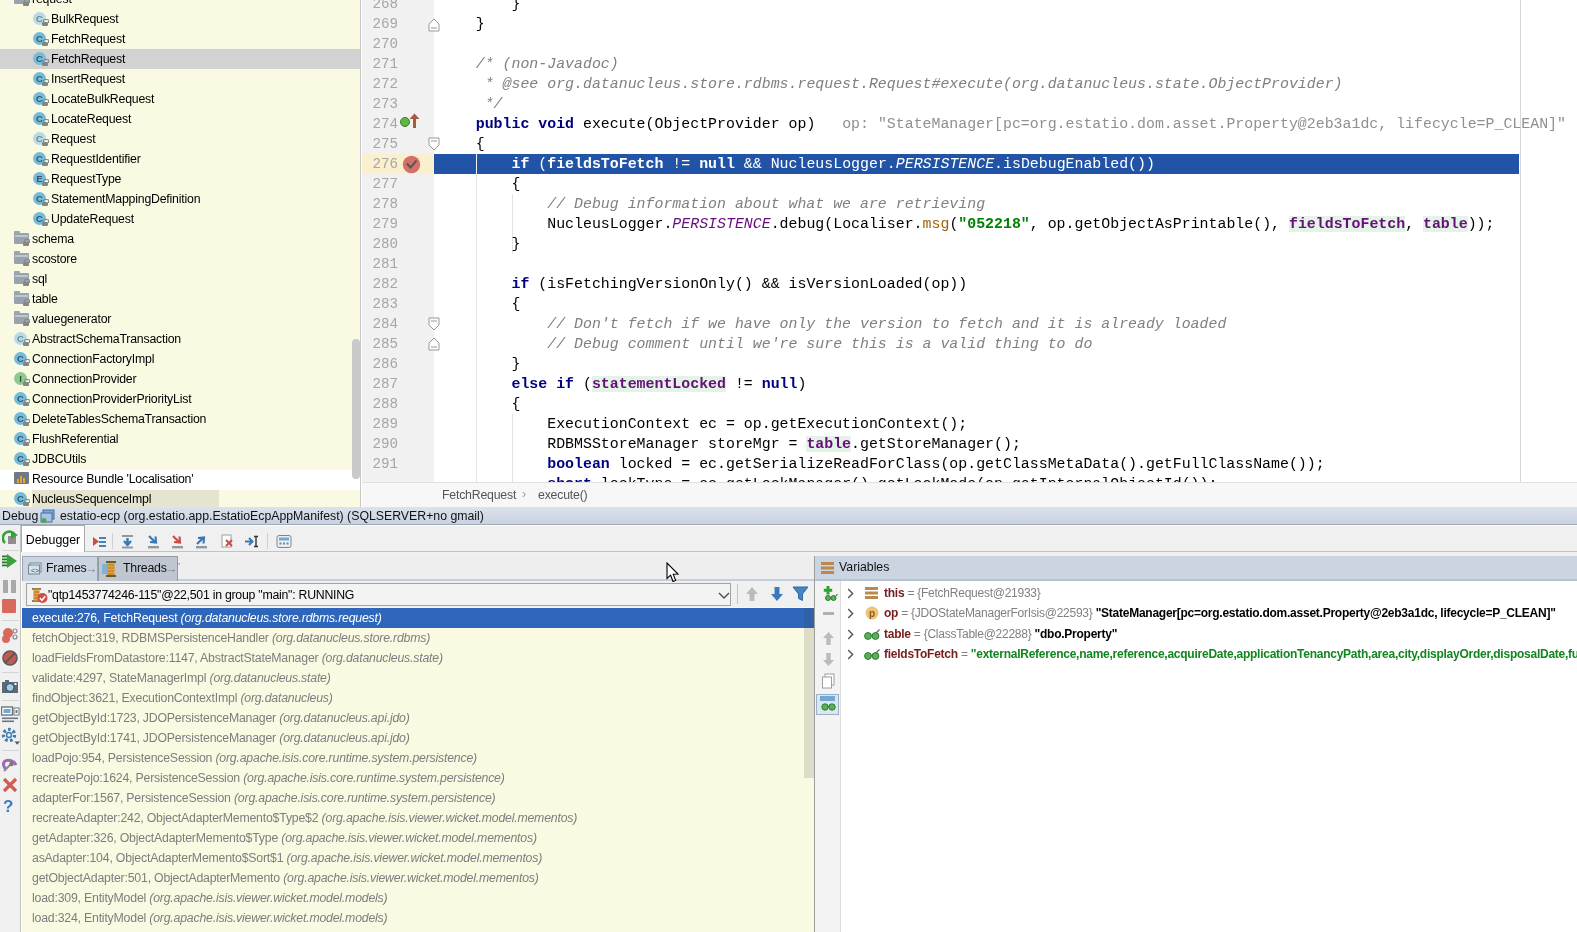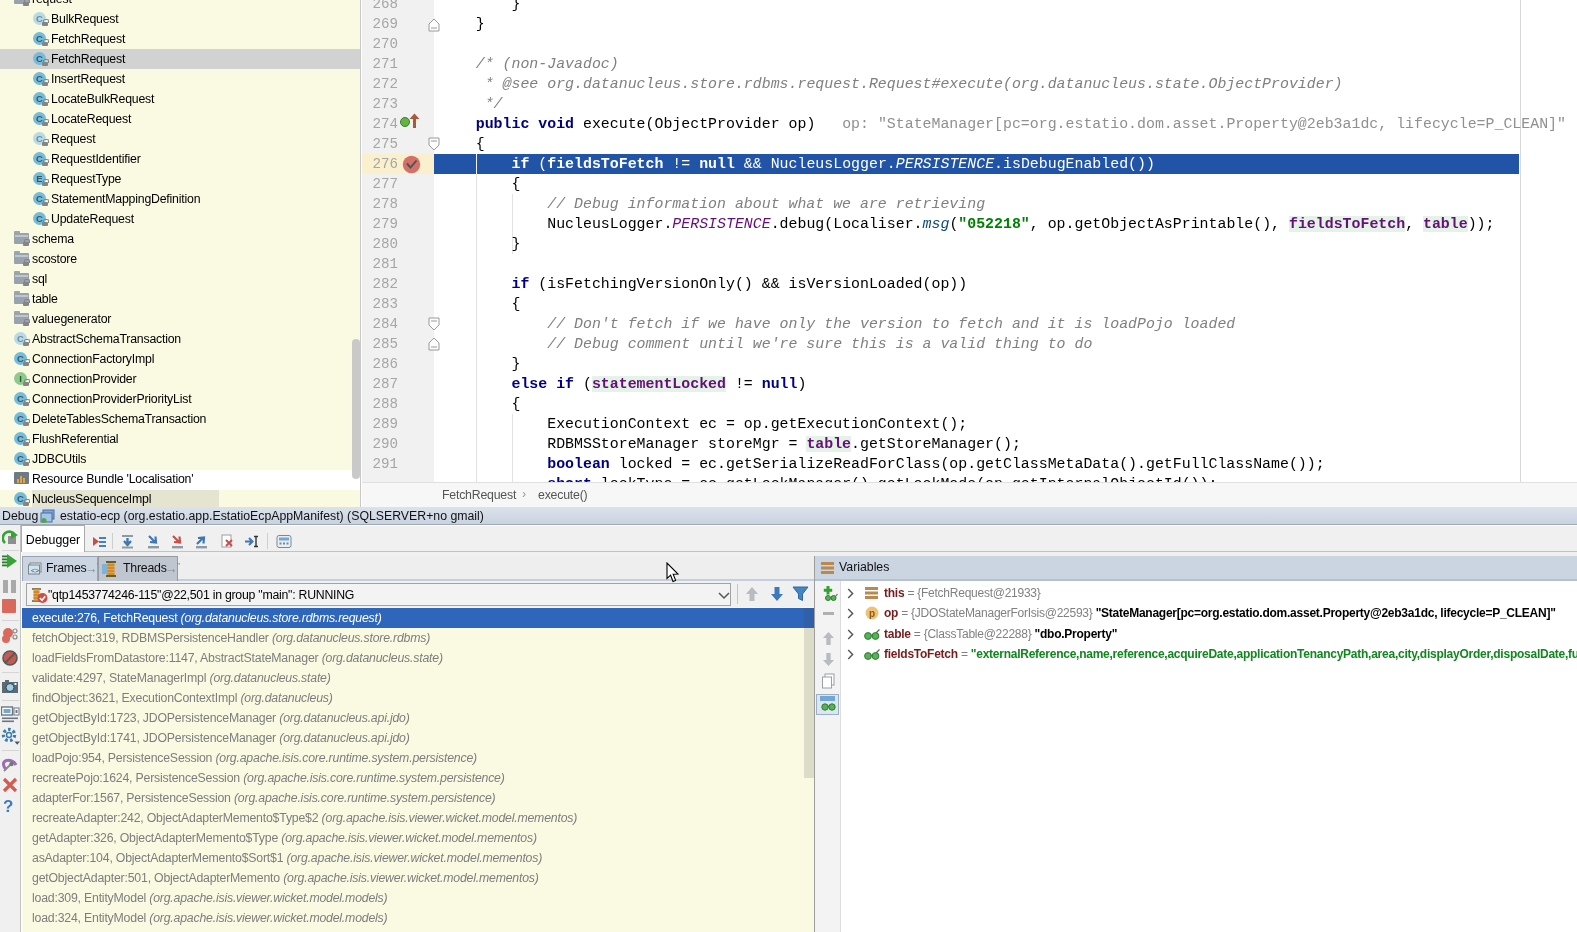--- a/index.html
+++ b/index.html
@@ -26,21 +26,21 @@
 #ed{position:absolute;left:362px;top:0;width:1215px;height:484px;background:#fff;overflow:hidden}
 #gut{position:absolute;left:0;top:0;width:72px;height:484px;background:#f1f1f1}
 #lnum{position:absolute;left:0;top:-6px;width:36px;text-align:right;font-family:"Liberation Mono",monospace;
  font-size:14.2px;line-height:20px;color:#a6a6a6;white-space:pre}
 #code{position:absolute;left:78px;top:-6px;font-family:"Liberation Mono",monospace;font-size:14.9px;
  line-height:20px;white-space:pre;color:#000;z-index:3}
 .k{color:#000080;font-weight:bold}
 .c{color:#808080;font-style:italic}
 .s{color:#008000;font-weight:bold}
 .pf{color:#660e7a;font-style:italic}
-.pm{color:#0c4a6e;font-style:italic}
+.pm{color:#a16207;}
 .hl{color:#660e7a;font-weight:bold;background:#e3f3e5}
 .dh{color:#909090;}
 .w276{color:#fff}
 .w276 .pf{color:#fff}
 .w276 .k{color:#fff}
 .guide{position:absolute;width:1px;background:#e2e2e2;z-index:2}
 #dbgline{position:absolute;left:72px;top:154px;width:1085px;height:20px;background:#2154a6;z-index:1}
 #gut276{position:absolute;left:0;top:154px;width:72px;height:20px;background:#faf0ce}
 .fold{position:absolute;left:66px;width:12px;height:14px;z-index:4}
 #margin{position:absolute;left:1158px;top:0;width:1px;height:484px;background:#d8d8d8}
@@ -251,21 +251,21 @@
     <span class="k">public</span> <span class="k">void</span> execute(ObjectProvider op)   <span class="dh">op: "StateManager[pc=org.estatio.dom.asset.Property@2eb3a1dc, lifecycle=P_CLEAN]"</span>
     {
 <span class="w276">        <span class="k">if</span> (<span class="k" style="color:#fff">fieldsToFetch</span> != <span class="k">null</span> &amp;&amp; NucleusLogger.<span class="pf">PERSISTENCE</span>.isDebugEnabled())</span>
         {
             <span class="c">// Debug information about what we are retrieving</span>
             NucleusLogger.<span class="pf">PERSISTENCE</span>.debug(Localiser.<span class="pm">msg</span>(<span class="s">"052218"</span>, op.getObjectAsPrintable(), <span class="hl">fieldsToFetch</span>, <span class="hl">table</span>));
         }
 
         <span class="k">if</span> (isFetchingVersionOnly() &amp;&amp; isVersionLoaded(op))
         {
-            <span class="c">// Don't fetch if we have only the version to fetch and it is loadPojo loaded</span>
+            <span class="c">// Don't fetch if we have only the version to fetch and it is already loaded</span>
             <span class="c">// Debug comment until we're sure this is a valid thing to do</span>
         }
         <span class="k">else</span> <span class="k">if</span> (<span class="hl">statementLocked</span> != <span class="k">null</span>)
         {
             ExecutionContext ec = op.getExecutionContext();
             RDBMSStoreManager storeMgr = <span class="hl">table</span>.getStoreManager();
             <span class="k">boolean</span> locked = ec.getSerializeReadForClass(op.getClassMetaData().getFullClassName());
             <span class="k">short</span> lockType = ec.getLockManager().getLockMode(op.getInternalObjectId());</pre>
 <svg class="fold" style="top:18px" width="12" height="14">
         <polygon points="1,6 6,1 11,6 11,13 1,13" fill="#fdfdfd" stroke="#9a9a9a"></polygon>

